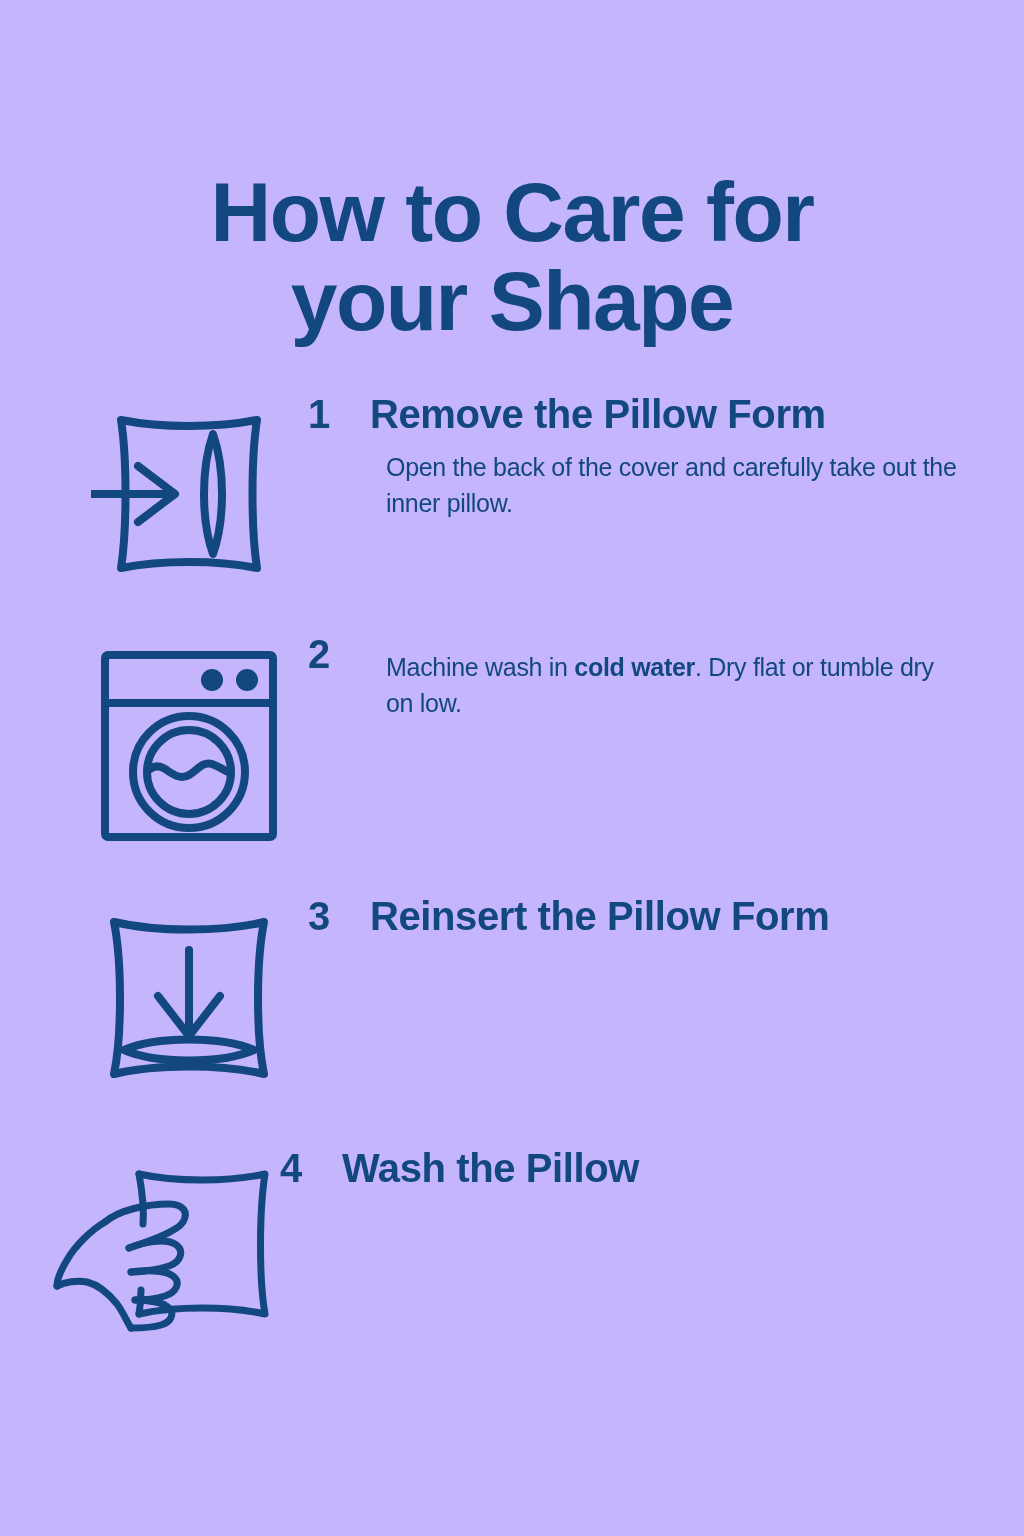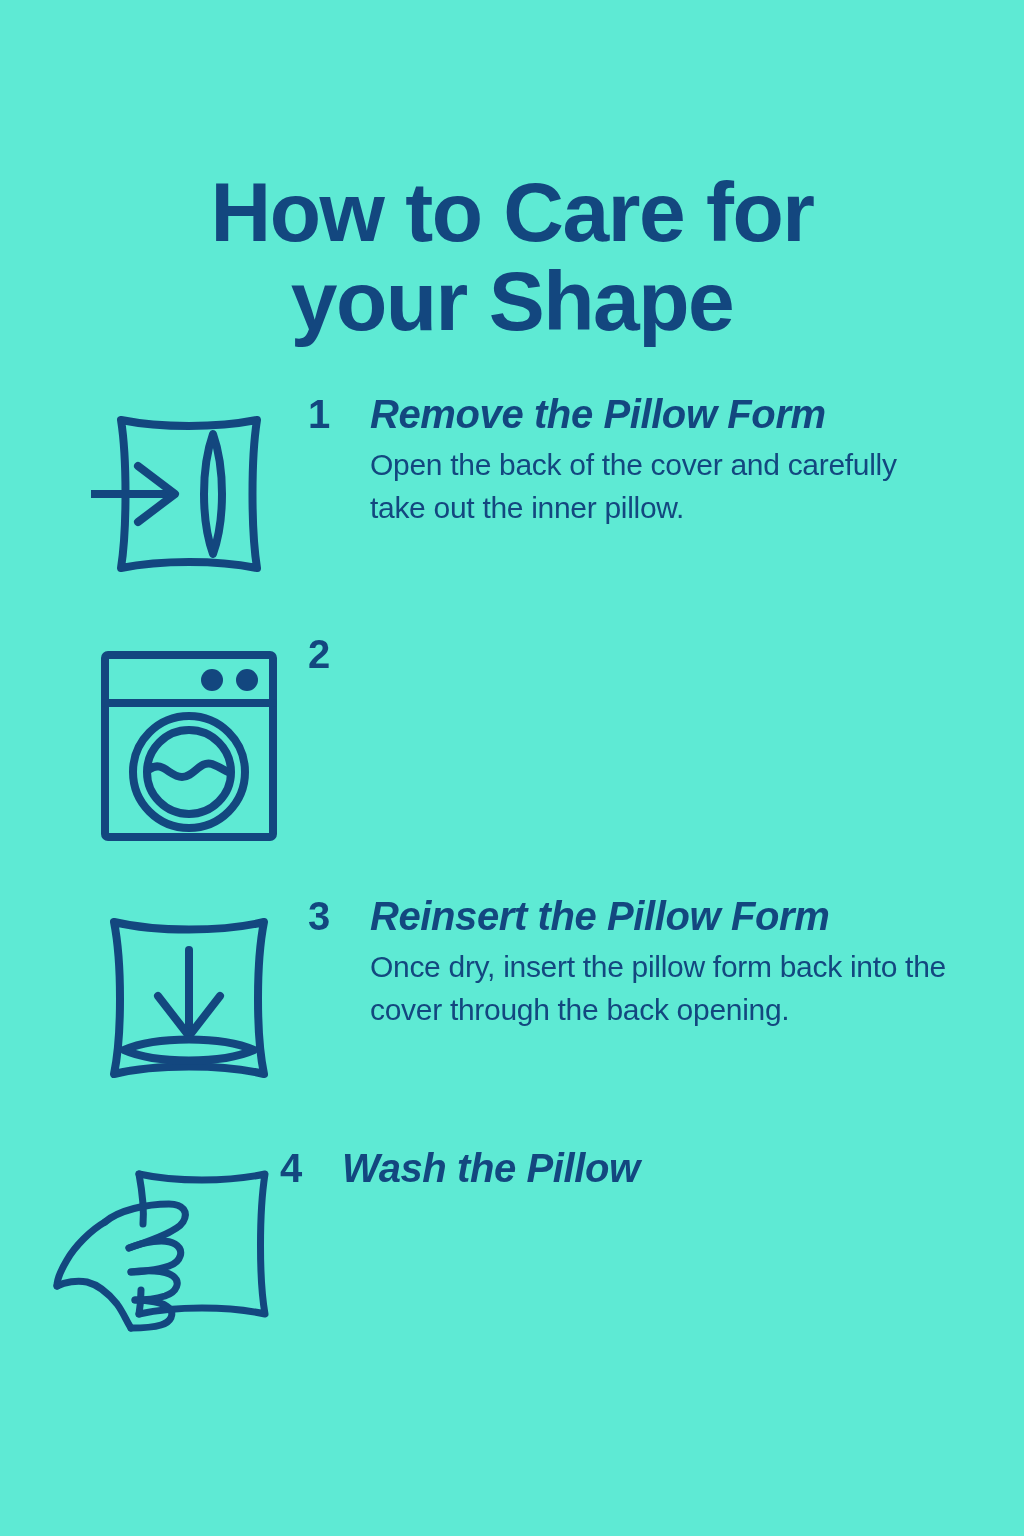--- a/index.html
+++ b/index.html
@@ -12,21 +12,21 @@
     background: #ddf2fc;
     font-family: "Liberation Sans", sans-serif;
     color: #13477f;
     overflow: hidden;
     position: relative;
   }
   .page {
     position: relative;
     width: 1024px;
     height: 1536px;
-    background: #5eead4;
+    background: #c4b5fd;
   }
 
   
   .title {
     position: absolute;
     left: 0;
     top: 112px;
     width: 1024px;
     text-align: center;
     font-size: 84px;
@@ -83,28 +83,27 @@
     flex: 1 1 auto;
   }
   .step-head {
     font-size: 40px;
     font-weight: bold;
     line-height: 1.0;
     letter-spacing: -0.4px;
     color: #13477f;
     margin: 0 15px 10px 0;
     white-space: nowrap;
-    font-style: italic;
   }
   .step-desc {
-    font-size: 30px;
+    font-size: 25px;
     line-height: 1.42;
     letter-spacing: -0.3px;
     color: #13477f;
-    margin: 0;
+    margin: 16px;
     max-width: 580px;
   }
   .step-desc b {
     font-weight: bold;
   }
 
   
   .step-1 { margin-top: 0px; }
   .step-2 { margin-top: 52px; }
   .step-3 { margin-top: 52px; }
@@ -157,40 +156,40 @@
             <circle cx="147" cy="30" r="11" fill="#13477f" stroke="none"></circle>
             <circle cx="89" cy="122" r="56"></circle>
             <circle cx="89" cy="122" r="42"></circle>
             <path d="M50 119 C62 110, 70 127, 82 127 C94 127, 100 110, 112 114 C120 117, 124 120, 128 122"></path>
           </g>
         </svg>
       </div>
       <div class="step-body">
         <div class="step-num">2</div>
         <div class="step-text">
+          <p class="step-desc"><span>Machine wash in </span><b>cold water</b><span>. Dry flat or tumble dry on low.</span></p>
         </div>
       </div>
     </div>
 
     <div class="step step-3">
       <div class="step-icon">
         <svg width="186" height="176" viewBox="0 0 186 176">
           <g fill="none" stroke="#13477f" stroke-width="8" stroke-linecap="round" stroke-linejoin="round">
             <path d="M18 12 C60 22, 126 22, 168 12 C160 52, 160 126, 168 164 C126 154, 60 154, 18 164 C26 126, 26 52, 18 12 Z"></path>
             <path d="M93 40 L93 124"></path>
             <path d="M62 86 L93 126 L124 86"></path>
             <path d="M28 140 C60 126, 126 126, 158 140 C126 154, 60 154, 28 140 Z"></path>
           </g>
         </svg>
       </div>
       <div class="step-body">
         <div class="step-num">3</div>
         <div class="step-text">
           <div class="step-head">Reinsert the Pillow Form</div>
-          <p class="step-desc"><span>Once dry, insert the pillow form back into the cover through the back opening.</span><b></b><span></span></p>
         </div>
       </div>
     </div>
 
     <div class="step step-4">
       <div class="step-icon">
         <svg width="236" height="172" viewBox="0 0 236 172">
           <g fill="none" stroke="#13477f" stroke-width="7" stroke-linecap="round" stroke-linejoin="round">
             <path d="M96 12 C132 20, 186 20, 222 12 C216 50, 216 118, 222 152 C186 144, 132 144, 96 152"></path>
             <path d="M96 12 C100 34, 101 50, 100 62"></path>

